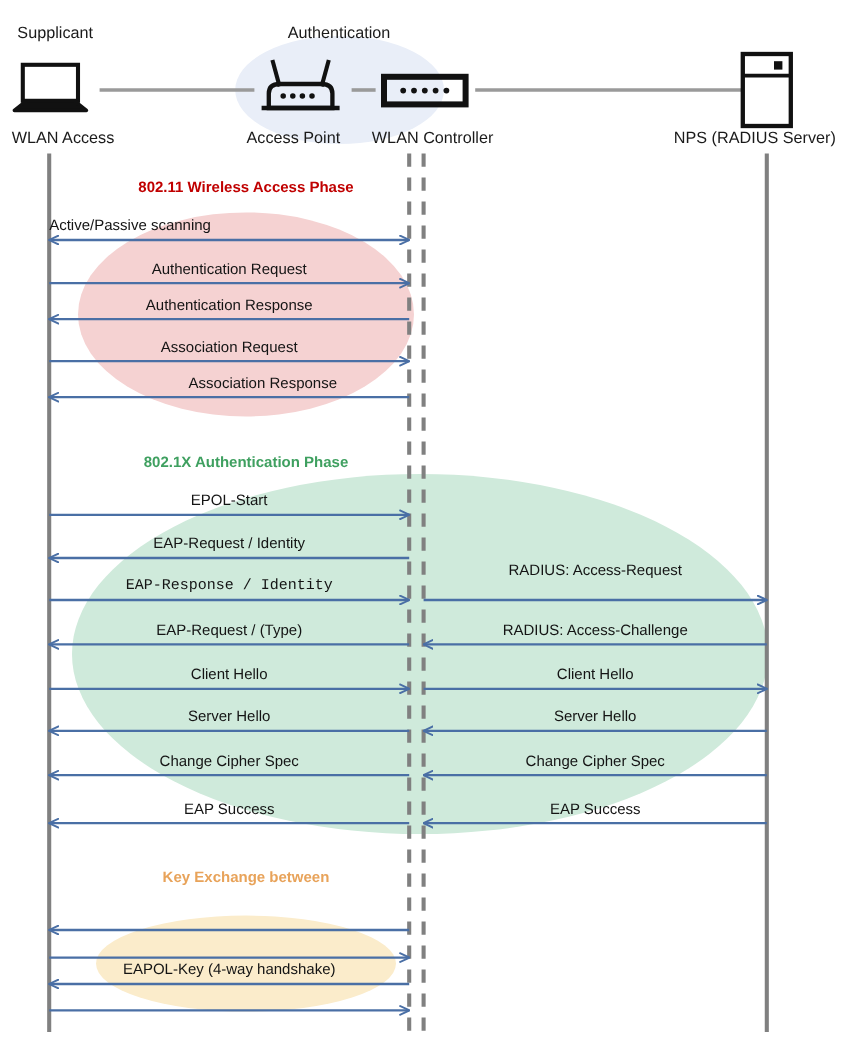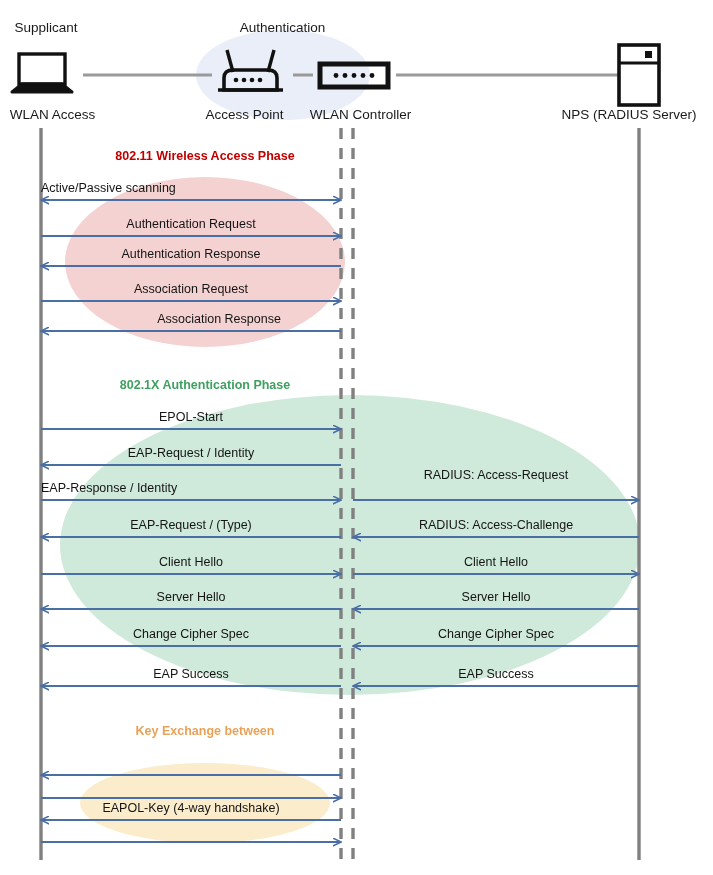--- a/index.html
+++ b/index.html
@@ -165,21 +165,21 @@
   </div>
 
   <div id="label-layer">
       <div class="msg-label" style="left: 41px; top: 181px; width: 300px; text-align: left;">Active/Passive scanning</div>
       <div class="msg-label" style="left: 41px; top: 217px; width: 300px; text-align: center;">Authentication Request</div>
       <div class="msg-label" style="left: 41px; top: 247px; width: 300px; text-align: center;">Authentication Response</div>
       <div class="msg-label" style="left: 41px; top: 282px; width: 300px; text-align: center;">Association Request</div>
       <div class="msg-label" style="left: 41px; top: 312px; width: 300px; text-align: center; margin-left: 28px;">Association Response</div>
       <div class="msg-label" style="left: 41px; top: 410px; width: 300px; text-align: center;">EPOL-Start</div>
       <div class="msg-label" style="left: 41px; top: 446px; width: 300px; text-align: center;">EAP-Request / Identity</div>
-      <div class="msg-label" style="left: 41px; top: 481px; width: 300px; text-align: left;">EAP-Response / Identity</div>
+      <div class="msg-label" style="left: 41px; top: 481px; width: 300px; text-align: center; font-family: Liberation Mono, monospace;">EAP-Response / Identity</div>
       <div class="msg-label" style="left: 41px; top: 518px; width: 300px; text-align: center;">EAP-Request / (Type)</div>
       <div class="msg-label" style="left: 41px; top: 555px; width: 300px; text-align: center;">Client Hello</div>
       <div class="msg-label" style="left: 41px; top: 590px; width: 300px; text-align: center;">Server Hello</div>
       <div class="msg-label" style="left: 41px; top: 627px; width: 300px; text-align: center;">Change Cipher Spec</div>
       <div class="msg-label" style="left: 41px; top: 667px; width: 300px; text-align: center;">EAP Success</div>
       <div class="msg-label" style="left: 41px; top: 801px; width: 300px; text-align: center;">EAPOL-Key (4-way handshake)</div>
       <div class="msg-label" style="left: 346px; top: 468px; width: 300px; text-align: center;">RADIUS: Access-Request</div>
       <div class="msg-label" style="left: 346px; top: 518px; width: 300px; text-align: center;">RADIUS: Access-Challenge</div>
       <div class="msg-label" style="left: 346px; top: 555px; width: 300px; text-align: center;">Client Hello</div>
       <div class="msg-label" style="left: 346px; top: 590px; width: 300px; text-align: center;">Server Hello</div>

